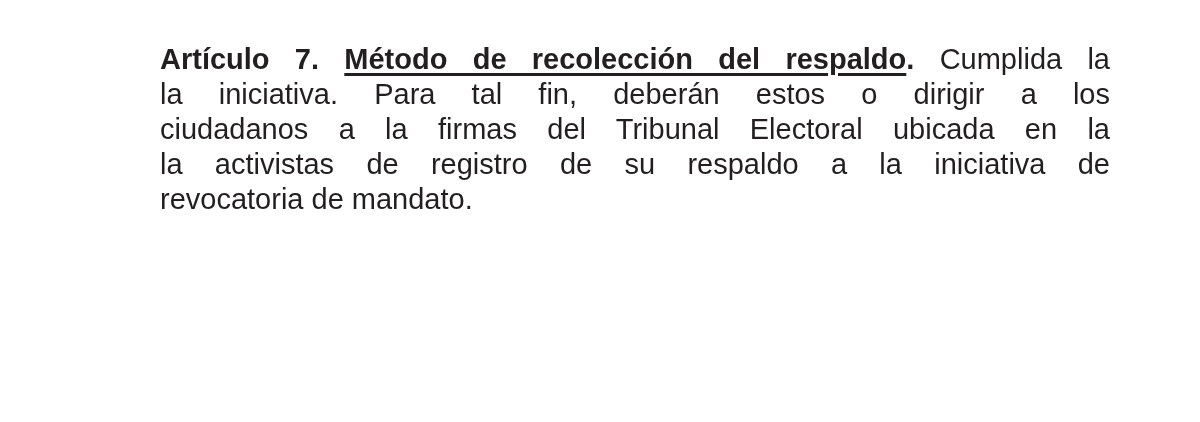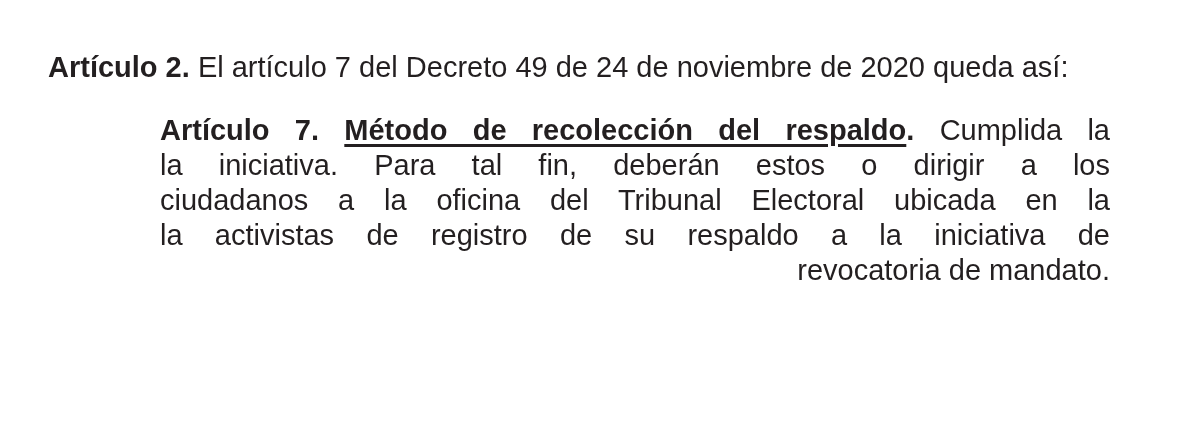--- a/index.html
+++ b/index.html
@@ -24,50 +24,46 @@
     text-align: left;
     white-space: nowrap;
   }
   .article-paragraph {
     margin: 20px 0 0 112px; 
     width: 950px;
     font-size: 29px;
     line-height: 35px;
   }
   .para-line {
-    text-align: right;
+    text-align: left;
   }
   .para-line.justify {
     text-align: justify;
     text-align-last: justify;
   }
   .bold {
     font-weight: bold;
   }
   .underline {
     text-decoration: underline;
     text-decoration-thickness: 2.5px;
     text-underline-offset: 4px;
   }
 </style>
 </head>
 <body style="background: rgb(255, 255, 255); color: rgb(35, 31, 32);">
 
 <div class="doc">
 
-  <p class="intro-line">
-    <span class="bold">Artículo 2.</span>
-    <span>El artículo 7 del Decreto 49 de 24 de noviembre de 2020 queda así:</span>
-  </p>
 
   <div class="article-paragraph">
     <div class="para-line justify">
       <span class="bold">Artículo 7.</span>
       <span class="bold underline">Método de recolección del respaldo</span><span class="bold">.</span>
       <span>Cumplida la</span>
     </div>
     <div class="para-line justify">la iniciativa. Para tal fin, deberán estos o dirigir a los</div>
-    <div class="para-line justify">ciudadanos a la oficina del Tribunal Electoral ubicada en la</div>
+    <div class="para-line justify">ciudadanos a la firmas del Tribunal Electoral ubicada en la</div>
     <div class="para-line justify">la activistas de registro de su respaldo a la iniciativa de</div>
     <div class="para-line">revocatoria de mandato.</div>
   </div>
 
 </div>
 
 </body></html>

